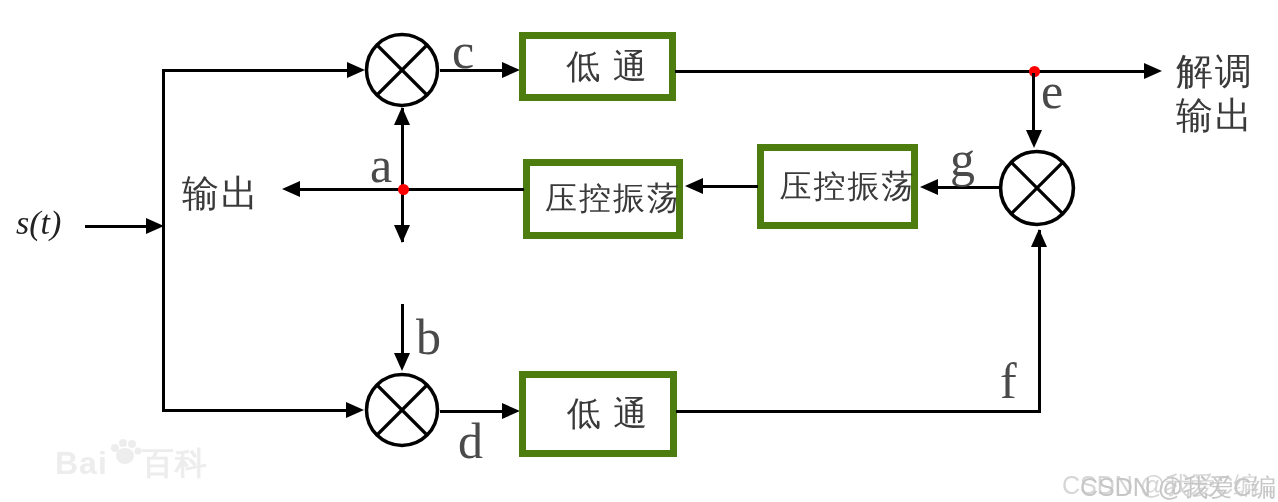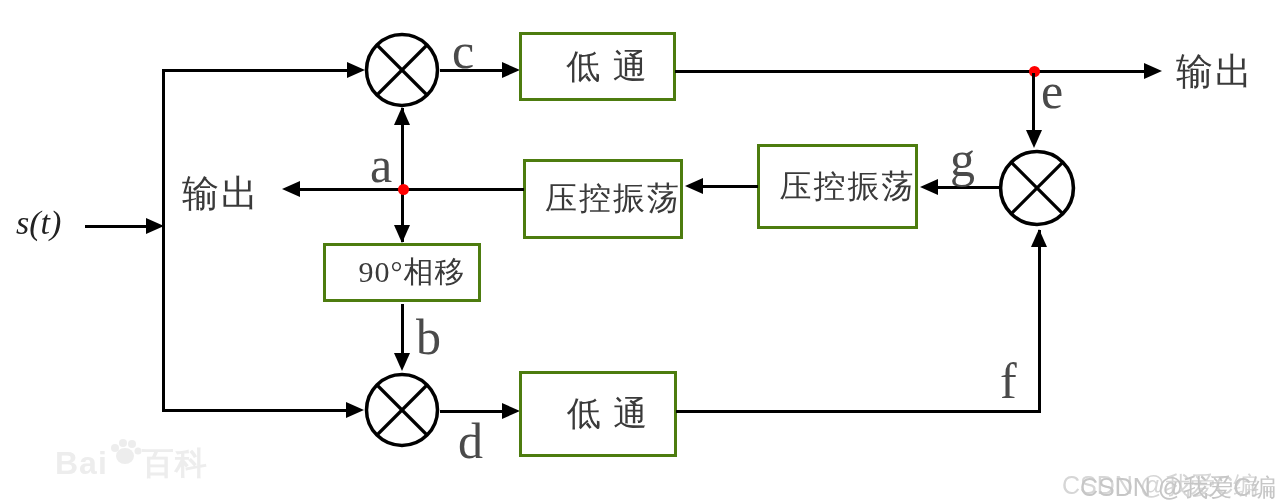--- a/index.html
+++ b/index.html
@@ -7,21 +7,21 @@
     position:relative;width:1278px;height:502px;background:#ffffff;overflow:hidden;
     font-family:"Liberation Serif","DejaVu Serif",serif;color:#3a3a3a;
   }
   .hline{position:absolute;height:3px;background:#000;}
   .vline{position:absolute;width:3px;background:#000;}
   .ar{position:absolute;width:0;height:0;border-top:8px solid transparent;border-bottom:8px solid transparent;border-left:18px solid #000;}
   .al{position:absolute;width:0;height:0;border-top:8px solid transparent;border-bottom:8px solid transparent;border-right:18px solid #000;}
   .ad{position:absolute;width:0;height:0;border-left:8px solid transparent;border-right:8px solid transparent;border-top:18px solid #000;}
   .au{position:absolute;width:0;height:0;border-left:8px solid transparent;border-right:8px solid transparent;border-bottom:18px solid #000;}
   .box{
-    position:absolute;box-sizing:border-box;border:3px solid #4d7c0f;background:#fff;
+    position:absolute;box-sizing:border-box;border:7px solid #4d7c0f;background:#fff;
     display:flex;align-items:center;justify-content:center;
     font-size:33px;letter-spacing:2px;color:#3a3a3a;white-space:nowrap;padding-left:20px;
   }
   .mult{position:absolute;}
   .dot{position:absolute;width:11px;height:11px;border-radius:50%;background:#ff0000;}
   .lbl{position:absolute;line-height:1;white-space:nowrap;}
   .letter{font-size:50px;color:#4a4a4a;}
   .cjk{font-size:37px;letter-spacing:2px;line-height:1.18;color:#3a3a3a;}
   .sig{font-size:34px;font-style:italic;color:#222;}
   .wm-baidu{position:absolute;left:55px;top:442px;color:#ededed;font-family:"Liberation Sans","DejaVu Sans",sans-serif;font-weight:bold;font-size:32px;letter-spacing:1px;}
@@ -59,20 +59,21 @@
   <div class="ar" style="left:502px;top:62px;"></div>
 
   <div class="box" style="left:519px;top:32px;width:157px;height:69px;font-size:34px;">低 通</div>
 
   <div class="hline" style="left:675px;top:70px;width:471px;"></div>
   <div class="ar" style="left:1144px;top:63px;"></div>
   <div class="dot" style="left:1029px;top:66px;"></div>
   <div class="lbl letter" style="left:1041px;top:66px;">e</div>
 
   <div class="lbl cjk" style="left:1176px;top:50px;">
+    <div>解调</div>
     <div>输出</div>
   </div>
 
   <div class="vline" style="left:1032px;top:73px;height:60px;"></div>
   <div class="ad" style="left:1026px;top:130px;"></div>
 
   <div class="mult" style="left:998px;top:149px;width:78px;height:78px;">
     <svg width="78" height="78" viewBox="0 0 76 76">
       <circle cx="38" cy="38" r="35.5" fill="#ffffff" stroke="#000000" stroke-width="3.5"></circle>
       <line x1="13" y1="13" x2="63" y2="63" stroke="#000000" stroke-width="3.2"></line>
@@ -93,21 +94,20 @@
 
   <div class="hline" style="left:298px;top:188px;width:226px;"></div>
   <div class="al" style="left:282px;top:181px;"></div>
 
   <div class="vline" style="left:401px;top:108px;height:134px;"></div>
   <div class="au" style="left:394px;top:107px;"></div>
   <div class="ad" style="left:394px;top:225px;"></div>
   <div class="dot" style="left:398px;top:184px;"></div>
   <div class="lbl letter" style="left:370px;top:140px;">a</div>
 
-  <div class="box" style="left:323px;top:243px;width:158px;height:59px;font-size:30px;letter-spacing:1px;">90°相移</div>
 
   <div class="vline" style="left:401px;top:304px;height:52px;"></div>
   <div class="ad" style="left:394px;top:353px;"></div>
   <div class="lbl letter" style="left:416px;top:312px;">b</div>
 
   <div class="hline" style="left:163px;top:409px;width:185px;"></div>
   <div class="ar" style="left:346px;top:402px;"></div>
 
   <div class="mult" style="left:364px;top:372px;width:76px;height:76px;">
     <svg width="76" height="76" viewBox="0 0 76 76">

